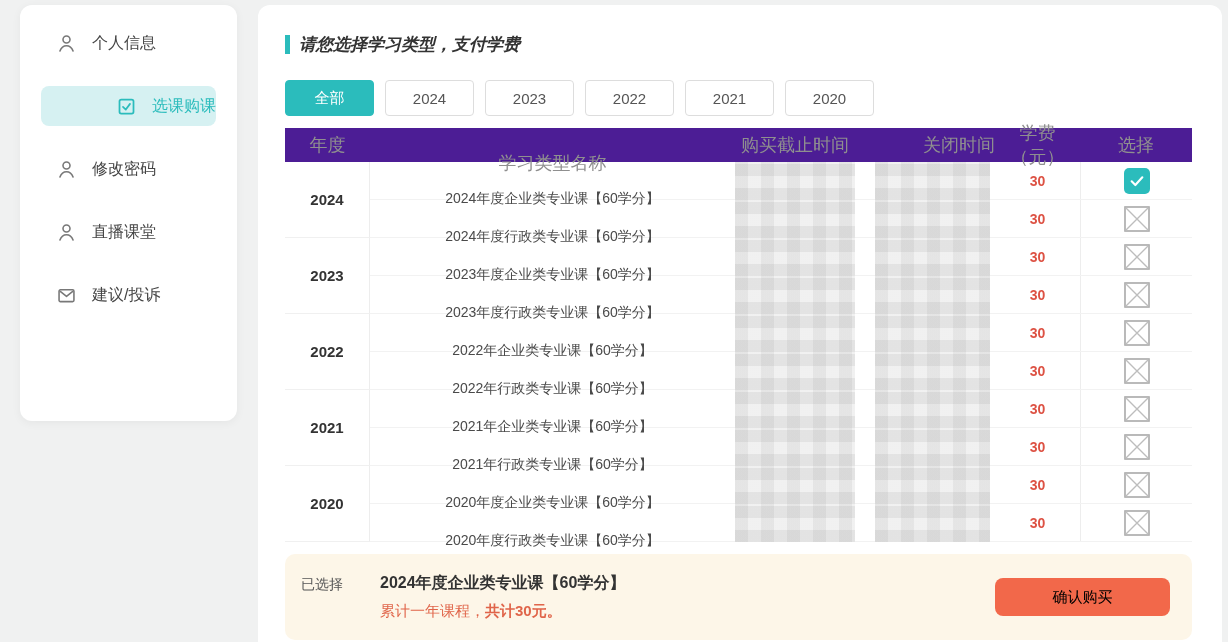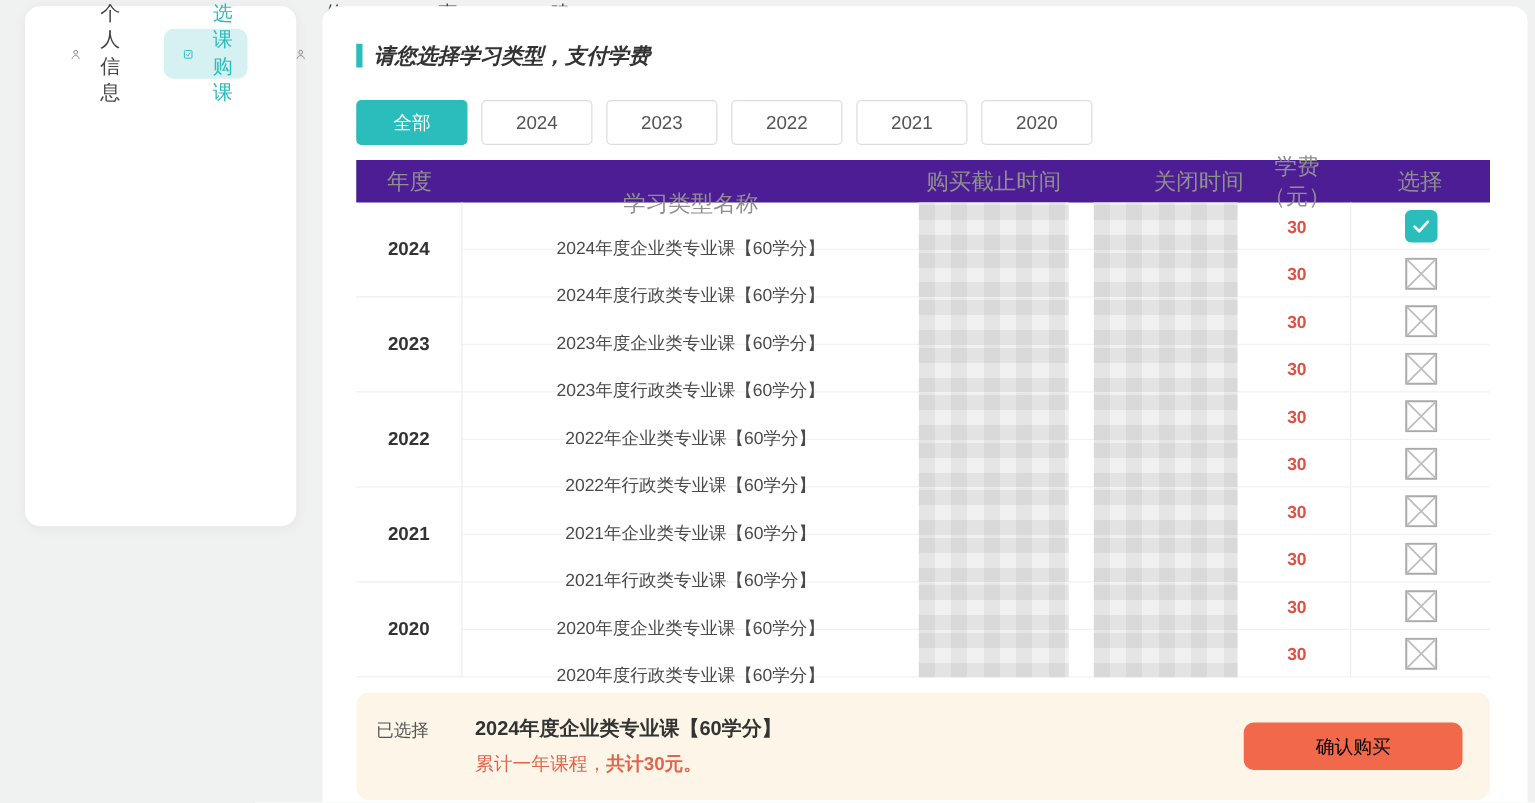--- a/index.html
+++ b/index.html
@@ -7,30 +7,30 @@
   body {
     background:#f0f1f1;
     font-family:"Liberation Sans","DejaVu Sans",sans-serif;
     position:relative; overflow:hidden; color:#333;
   }
 
   
   .sidebar {
     position:absolute; left:20px; top:5px; width:217px; height:416px;
     background:#fff; border-radius:12px; box-shadow:0 2px 10px rgba(0,0,0,.05);
-    padding:18px 21px; display:flex; flex-direction:row; gap:23px;
+    padding:18px 21px; display:flex; flex-direction:column; gap:23px;
   }
   .side-item {
     height:40px; display:flex; align-items:center; gap:15px;
     padding-left:15px; border-radius:8px; cursor:pointer;
     font-size:16px; color:#454545;
   }
   .side-item .icn { width:21px; height:21px; color:#787878; display:flex; }
   .side-item .icn svg { width:100%; height:100%; }
-  .side-item.active { background:#d6f1f2; color:#2bbcbc; }
+  .side-item.active { background:#d6f1f2; color:#2bbcbc;justify-content:flex-end; }
   .side-item.active .icn { color:#2bbcbc; }
 
   
   .main {
     position:absolute; left:258px; top:5px; width:964px; height:637px;
     background:#fff; border-radius:12px 12px 0 0; overflow:hidden;
     padding:28px 30px 0 27px;
   }
   .title-row { display:flex; align-items:center; gap:9px; margin-bottom:24px; }
   .title-bar { width:5px; height:19px; background:#2bbcbc; }

